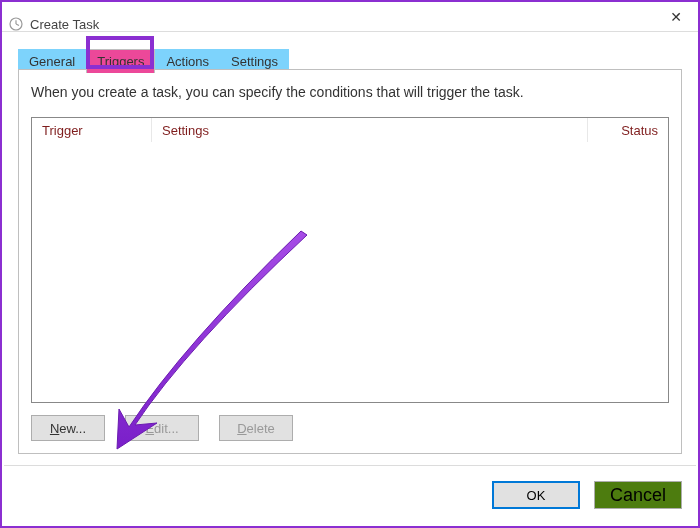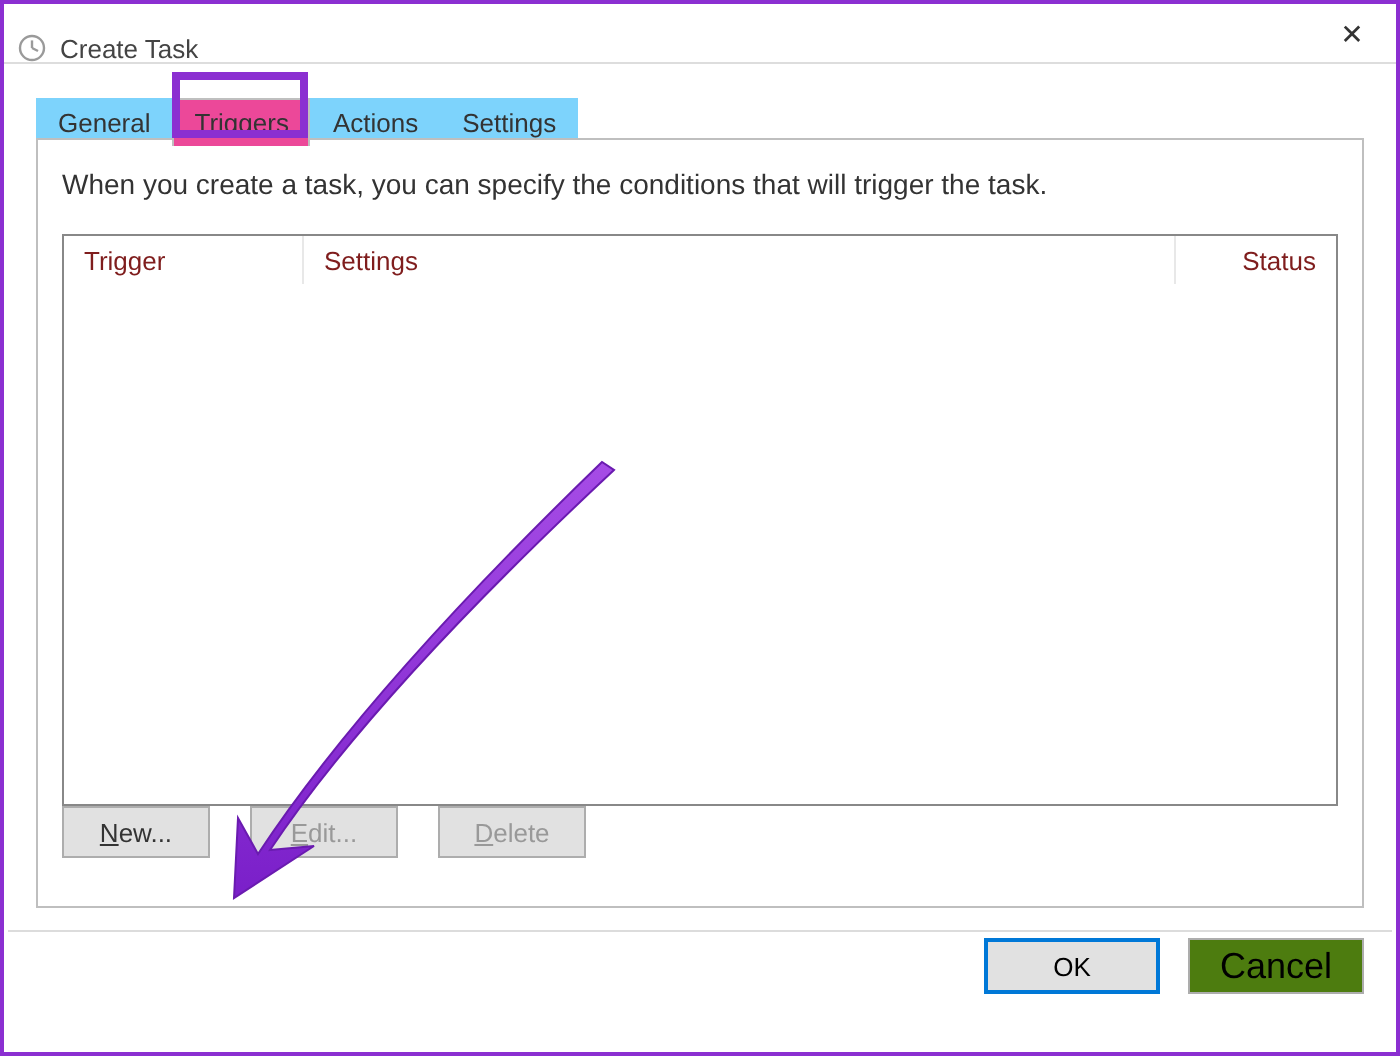--- a/index.html
+++ b/index.html
@@ -116,41 +116,41 @@
   .lv-col.trigger { width: 120px; }
   .lv-col.details { flex: 1; }
   .lv-col.status  { width: 80px; justify-content: flex-end; }
   .lv-header .lv-col { border-right: 1px solid #e8e8e8; height:100%; display:flex; align-items:center;}
   .lv-header .lv-col:last-child{ border-right:none;}
   .lv-body { position: absolute; top:24px; left:0; right:0; bottom:0; }
 
   
   .btnrow {
     position: absolute;
-    left: 12px; bottom: 24px;
+    left: 12px; bottom: 12px;
     display: flex; gap: 20px;
   }
   .winbtn {
     min-width: 74px;
     height: 26px;
     background: #e1e1e1;
     border: 1px solid #adadad;
     font-size: 13px;
     color: #333;
     padding: 0 10px;
     cursor: default;
     display: inline-flex; align-items: center; justify-content: center;
   }
   .winbtn.disabled { color: #999; }
   .mn { text-decoration: underline; }
 
   
   .footer {
     position: absolute;
-    left: 2px; right: 2px; bottom: 14px;
+    left: 2px; right: 2px; bottom: 2px;
     height: 58px;
     display: flex;
     justify-content: flex-end;
     align-items: center;
     gap: 14px;
     padding: 0 14px;
   }
   .footerline {
     position: absolute;
     left: 2px; right: 2px;

